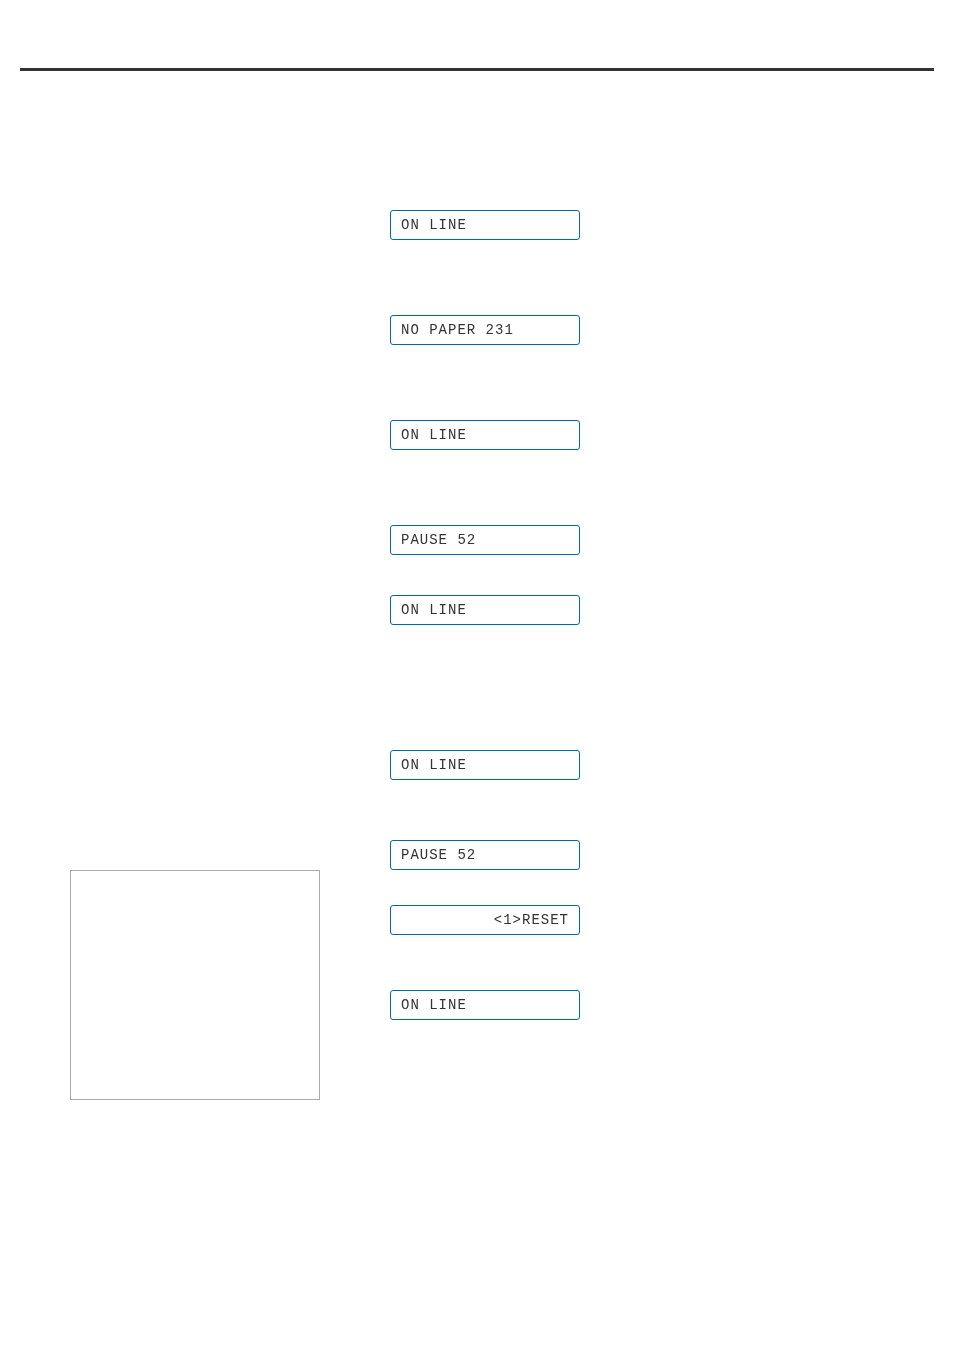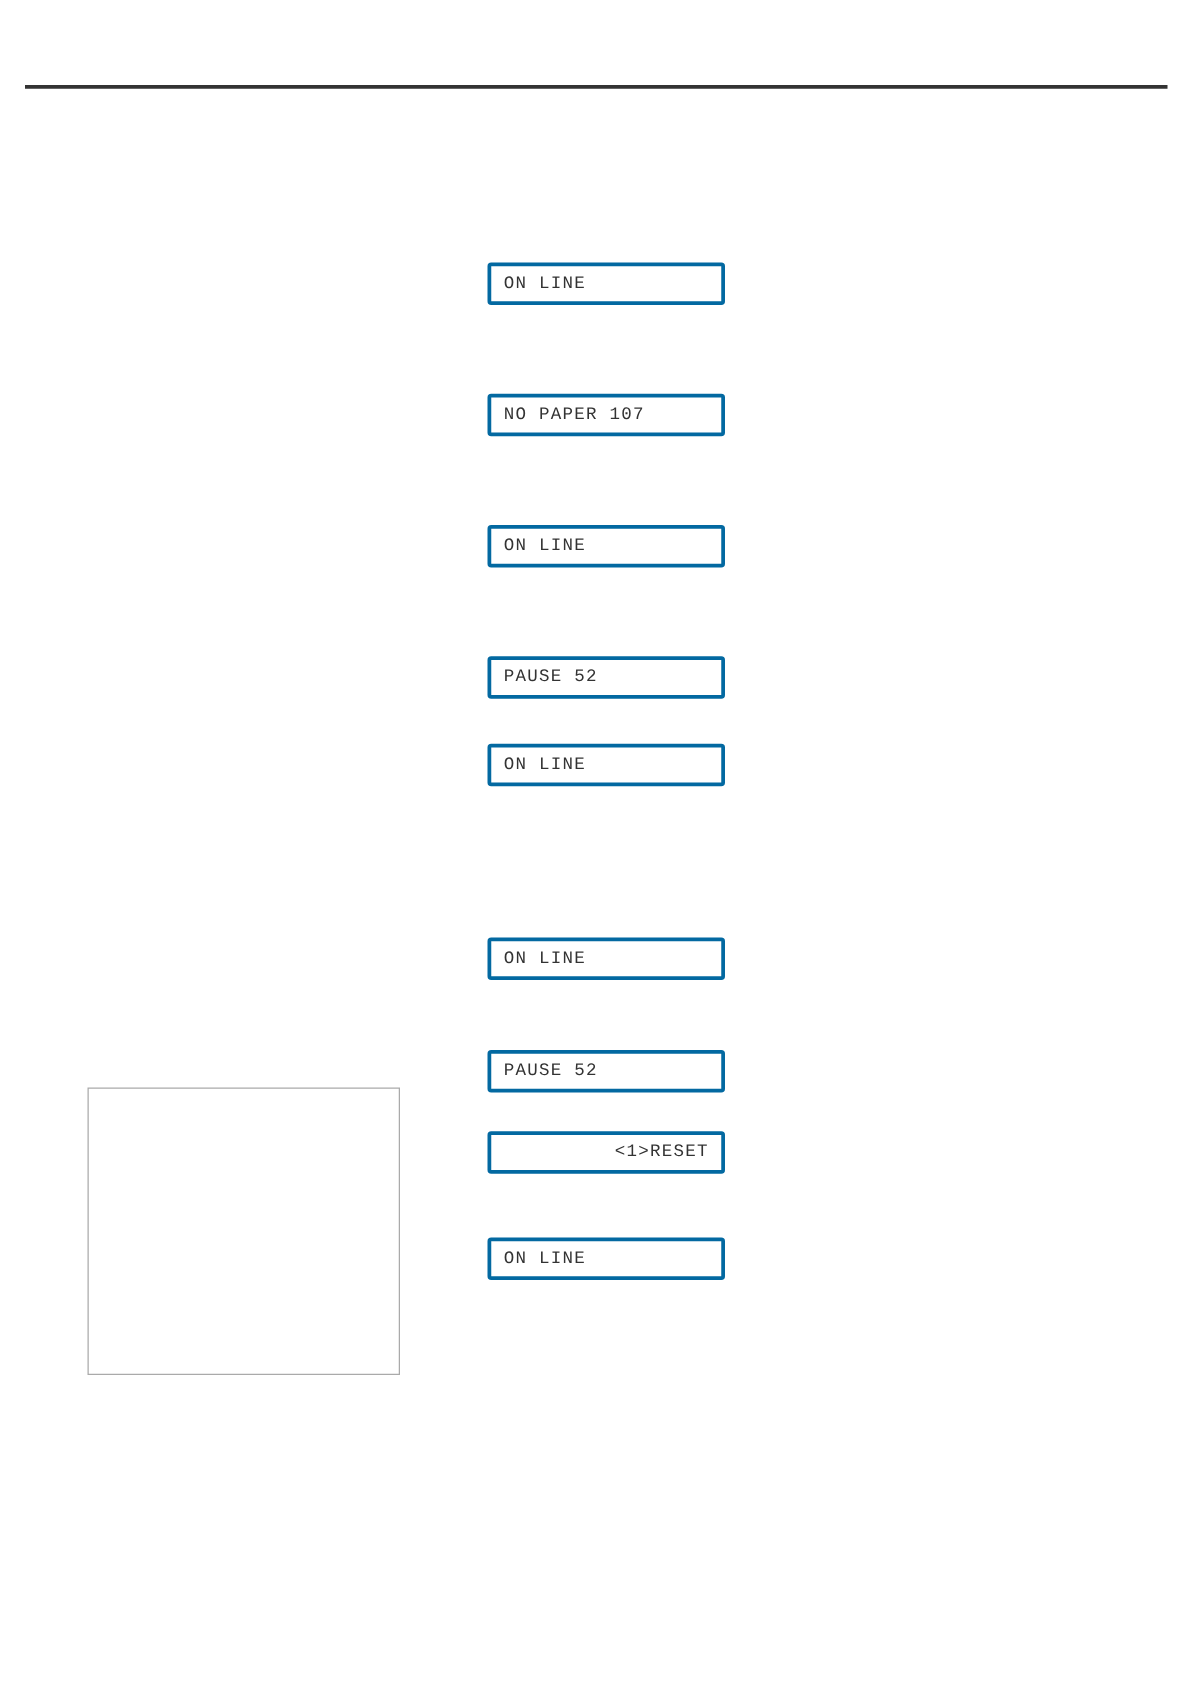--- a/index.html
+++ b/index.html
@@ -20,21 +20,21 @@
       position: absolute;
       top: 68px;
       left: 20px;
       right: 20px;
       height: 3px;
       background: #333;
     }
 
     .display-box {
       position: absolute;
-      border: 3px solid #0369a1;
+      border: 1px solid #0369a1;
       border-radius: 3px;
       padding: 6px 10px;
       font-family: 'Courier New', Courier, monospace;
       font-size: 14px;
       letter-spacing: 1px;
       color: #333;
       background: #fff;
       min-width: 190px;
     }
 
@@ -50,20 +50,20 @@
 
   </style>
 </head>
 <body>
 
 <div class="top-border"></div>
 
 <div class="side-box"></div>
 
 <div class="display-box" style="top: 210px; left: 390px;">ON LINE</div>
-<div class="display-box" style="top: 315px; left: 390px;">NO PAPER   107</div>
+<div class="display-box" style="top: 315px; left: 390px;">NO PAPER   231</div>
 <div class="display-box" style="top: 420px; left: 390px;">ON LINE</div>
 <div class="display-box" style="top: 525px; left: 390px;">PAUSE      52</div>
 <div class="display-box" style="top: 595px; left: 390px;">ON LINE</div>
 <div class="display-box" style="top: 750px; left: 390px;">ON LINE</div>
 <div class="display-box" style="top: 840px; left: 390px;">PAUSE  52</div>
 <div class="display-box" style="top: 905px; left: 390px; text-align: right;">&lt;1&gt;RESET</div>
 <div class="display-box" style="top: 990px; left: 390px;">ON LINE</div>
 
 </body></html>

